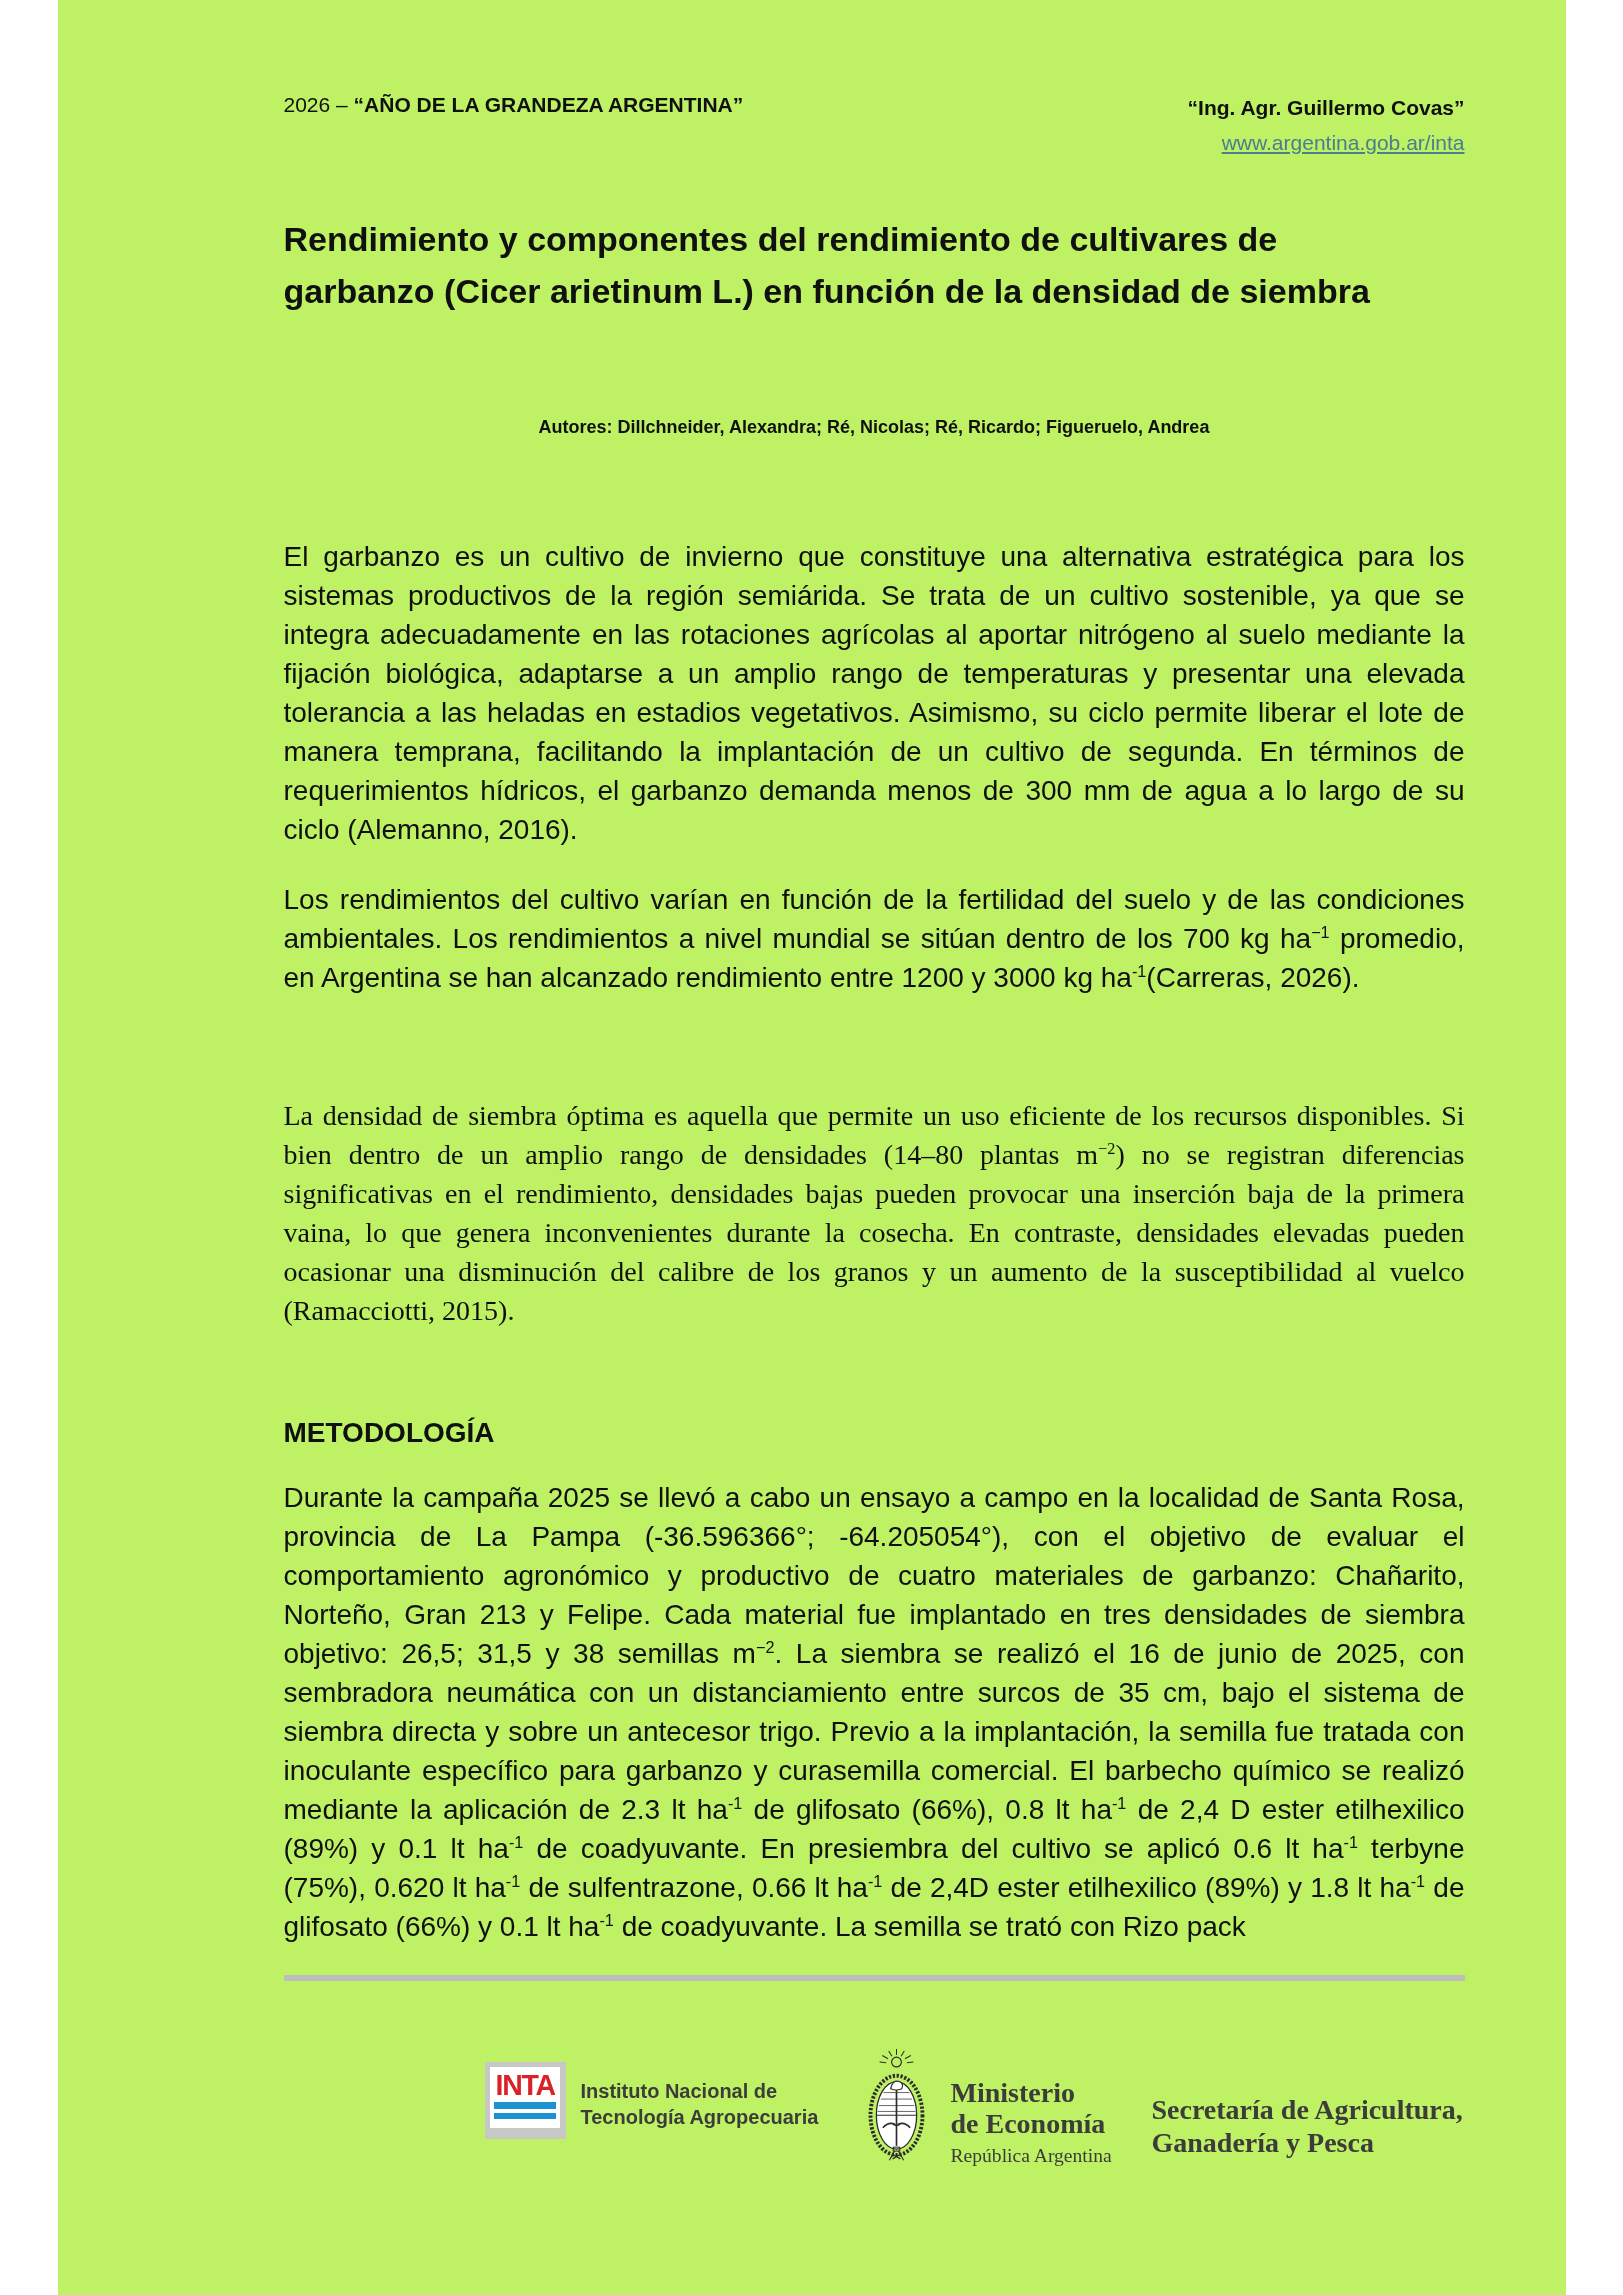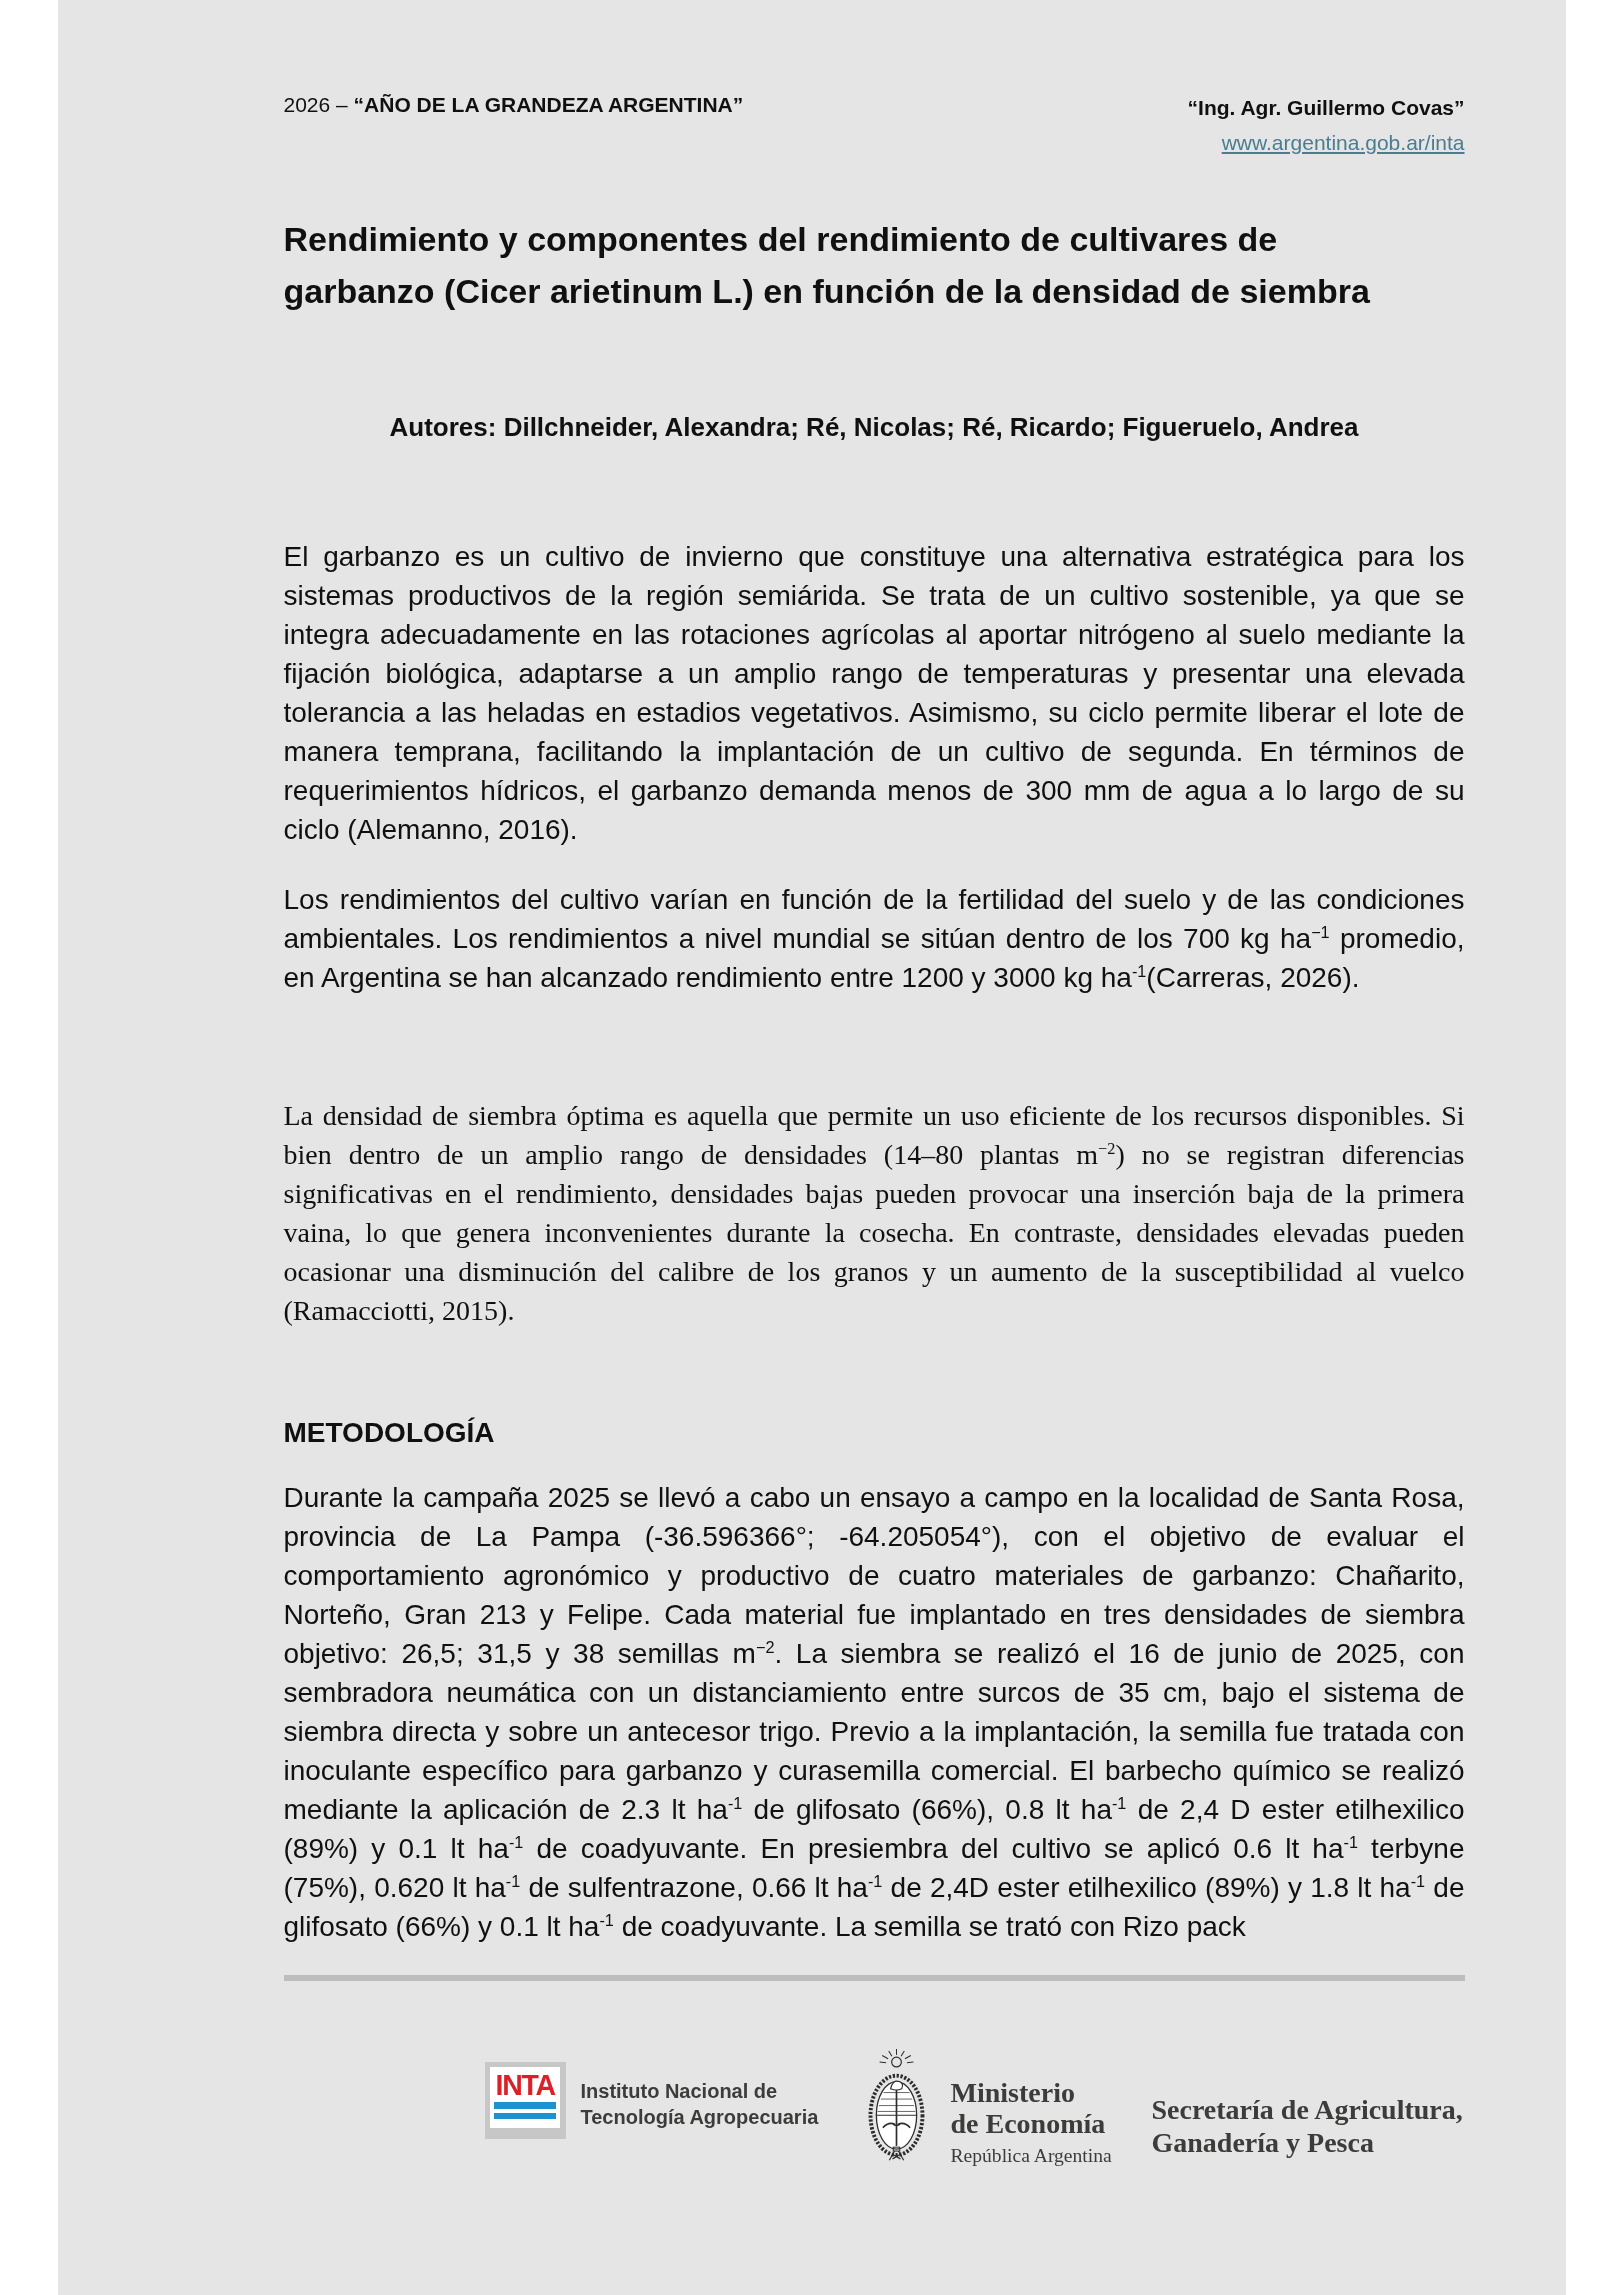--- a/index.html
+++ b/index.html
@@ -1,21 +1,21 @@
 <!DOCTYPE html>
 <html lang="es" style="--link-teal: #4a7d8f; --inta-red: #da2128; --inta-blue: #1d92d0; --logo-frame-gray: #c7c7c7; --divider-gray: #bdbdbd; --footer-text-gray: #3c3c3b; --body-text: #101010;font-size:10.5px"><head>
 <meta charset="utf-8">
 <style>
   * { margin:0; padding:0; box-sizing:border-box; }
   html,body { background:#ffffff; }
   .page {
     position:relative;
     width:1508px; height:2295px;
     margin:0 auto;
-    background:#e5e5e5;
+    background:#bef264;
     font-family:"Liberation Sans", sans-serif;
     color:var(--body-text, #101010);
     overflow:hidden;
   }
   .abs { position:absolute; left:226px; width:1181px; }
 
   
   .hdr-left {
     top:90px; font-size:21px; line-height:30px; font-weight:400;
   }
@@ -31,21 +31,21 @@
     cursor:pointer;
   }
 
   
   .doc-title {
     top:213px; 
     font-size:34px; line-height:52px; font-weight:700;
   }
   .authors {
     top:411px; text-align:center;
-    font-size:26px; line-height:33px; font-weight:700;
+    font-size:18px; line-height:33px; font-weight:700;
   }
 
   
   .para {
     font-size:28px; line-height:39px;
     text-align:justify;
   }
   .p1 { top:537px; }
   .p2 { top:880px; }
   .p3 { top:1096px;font-family:Liberation Serif, serif; }

